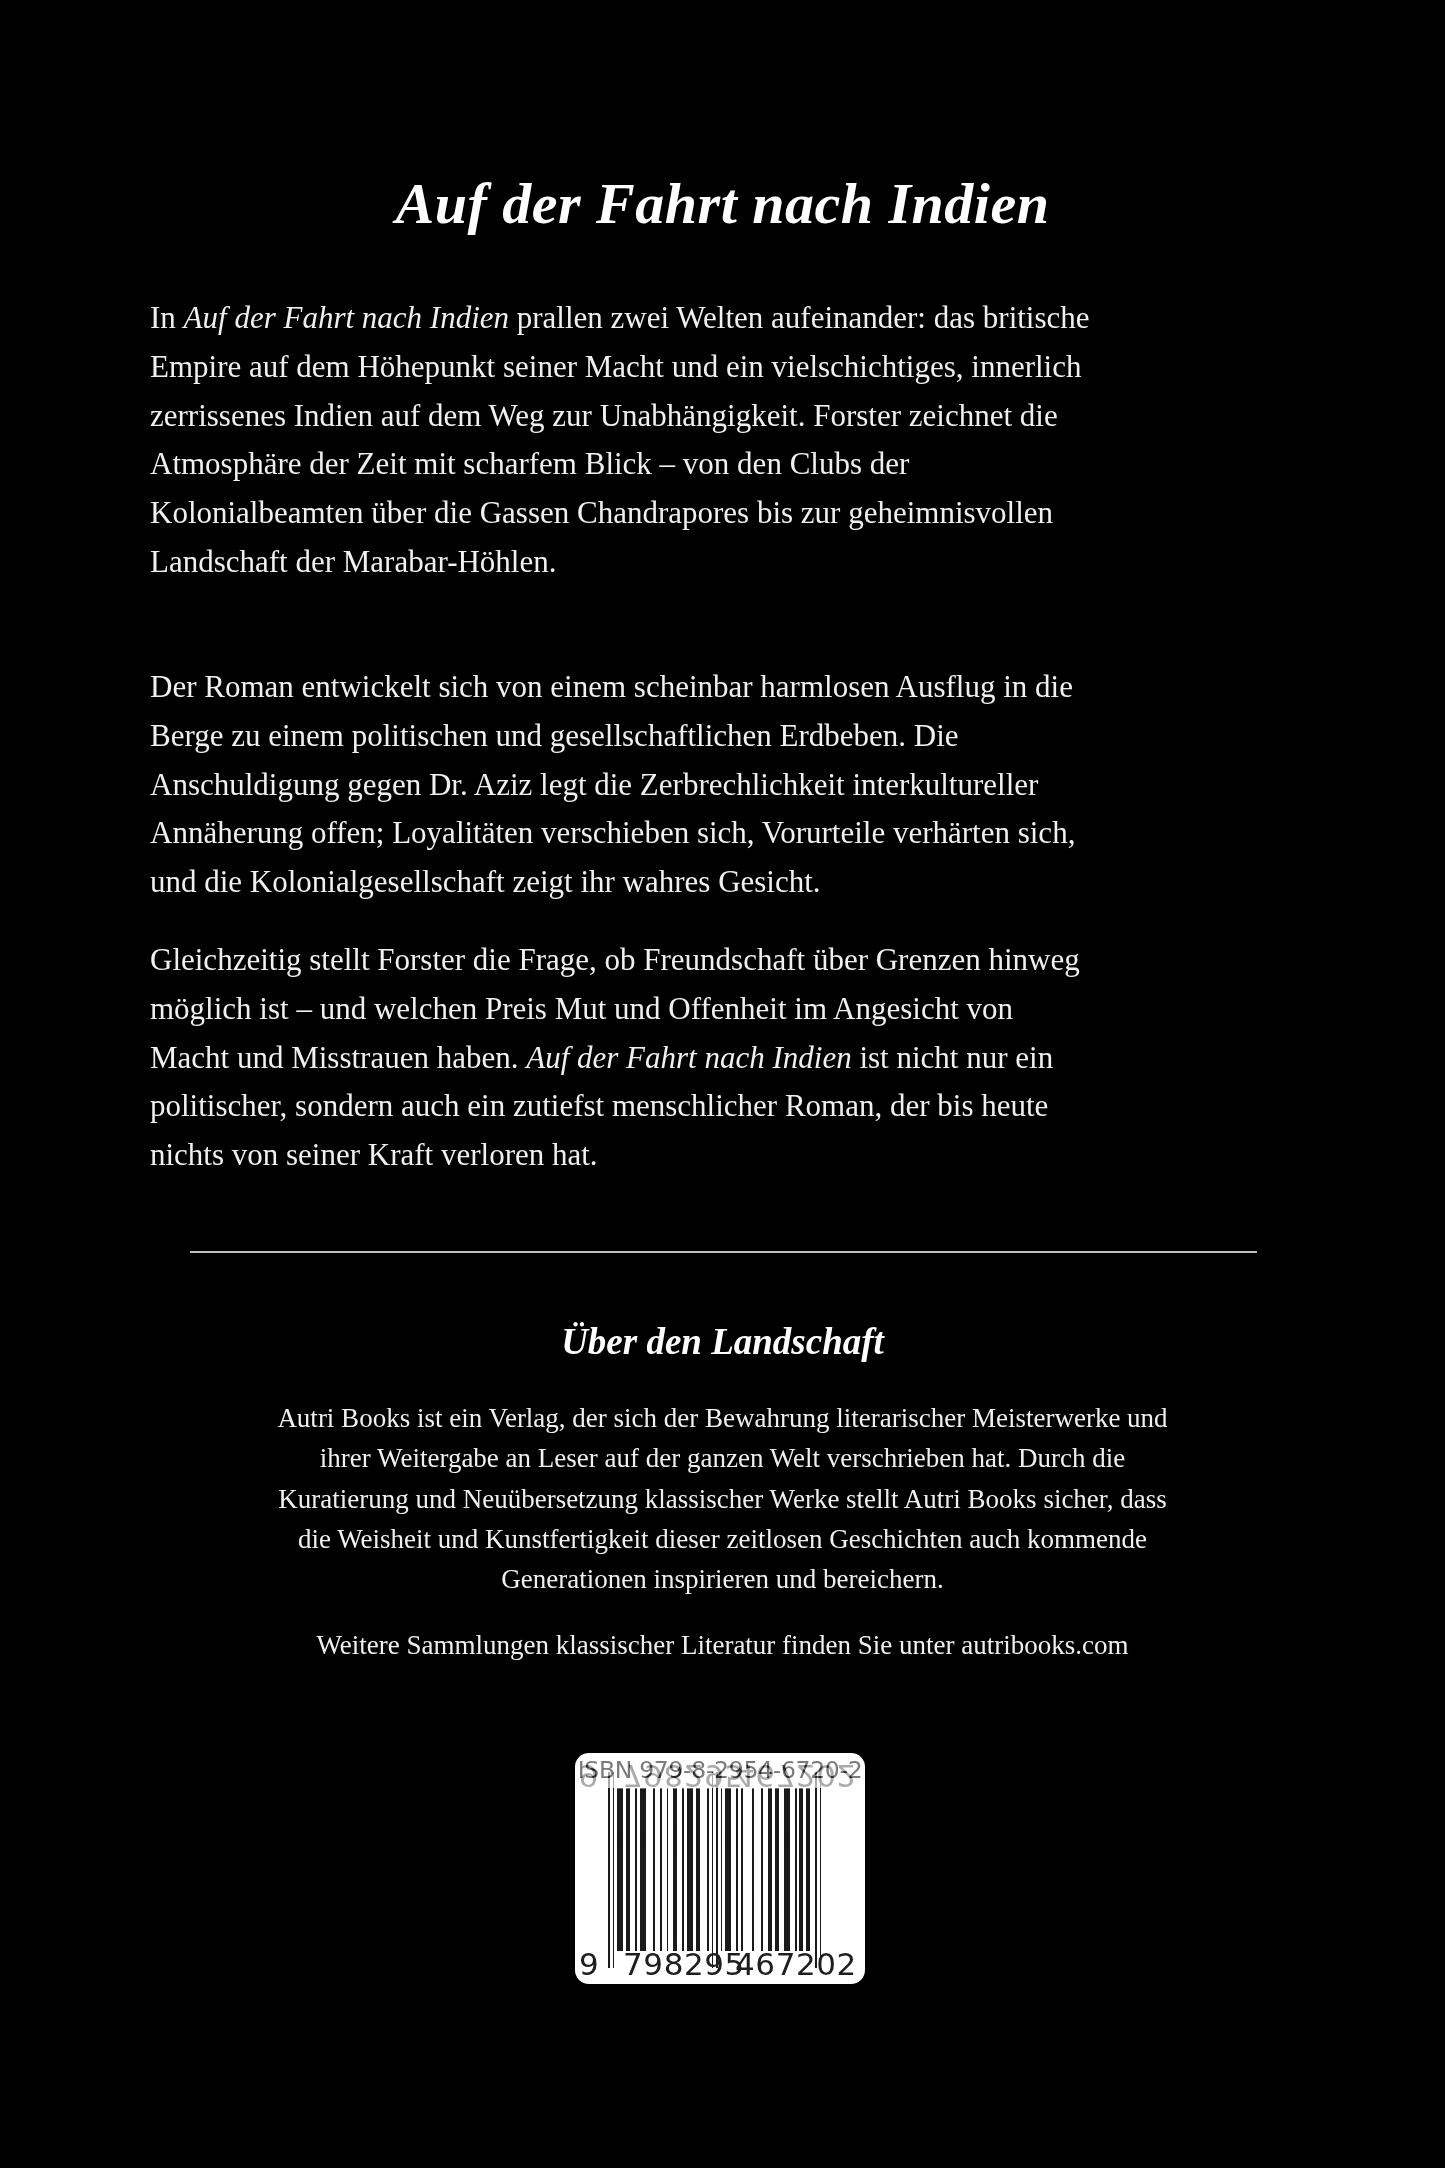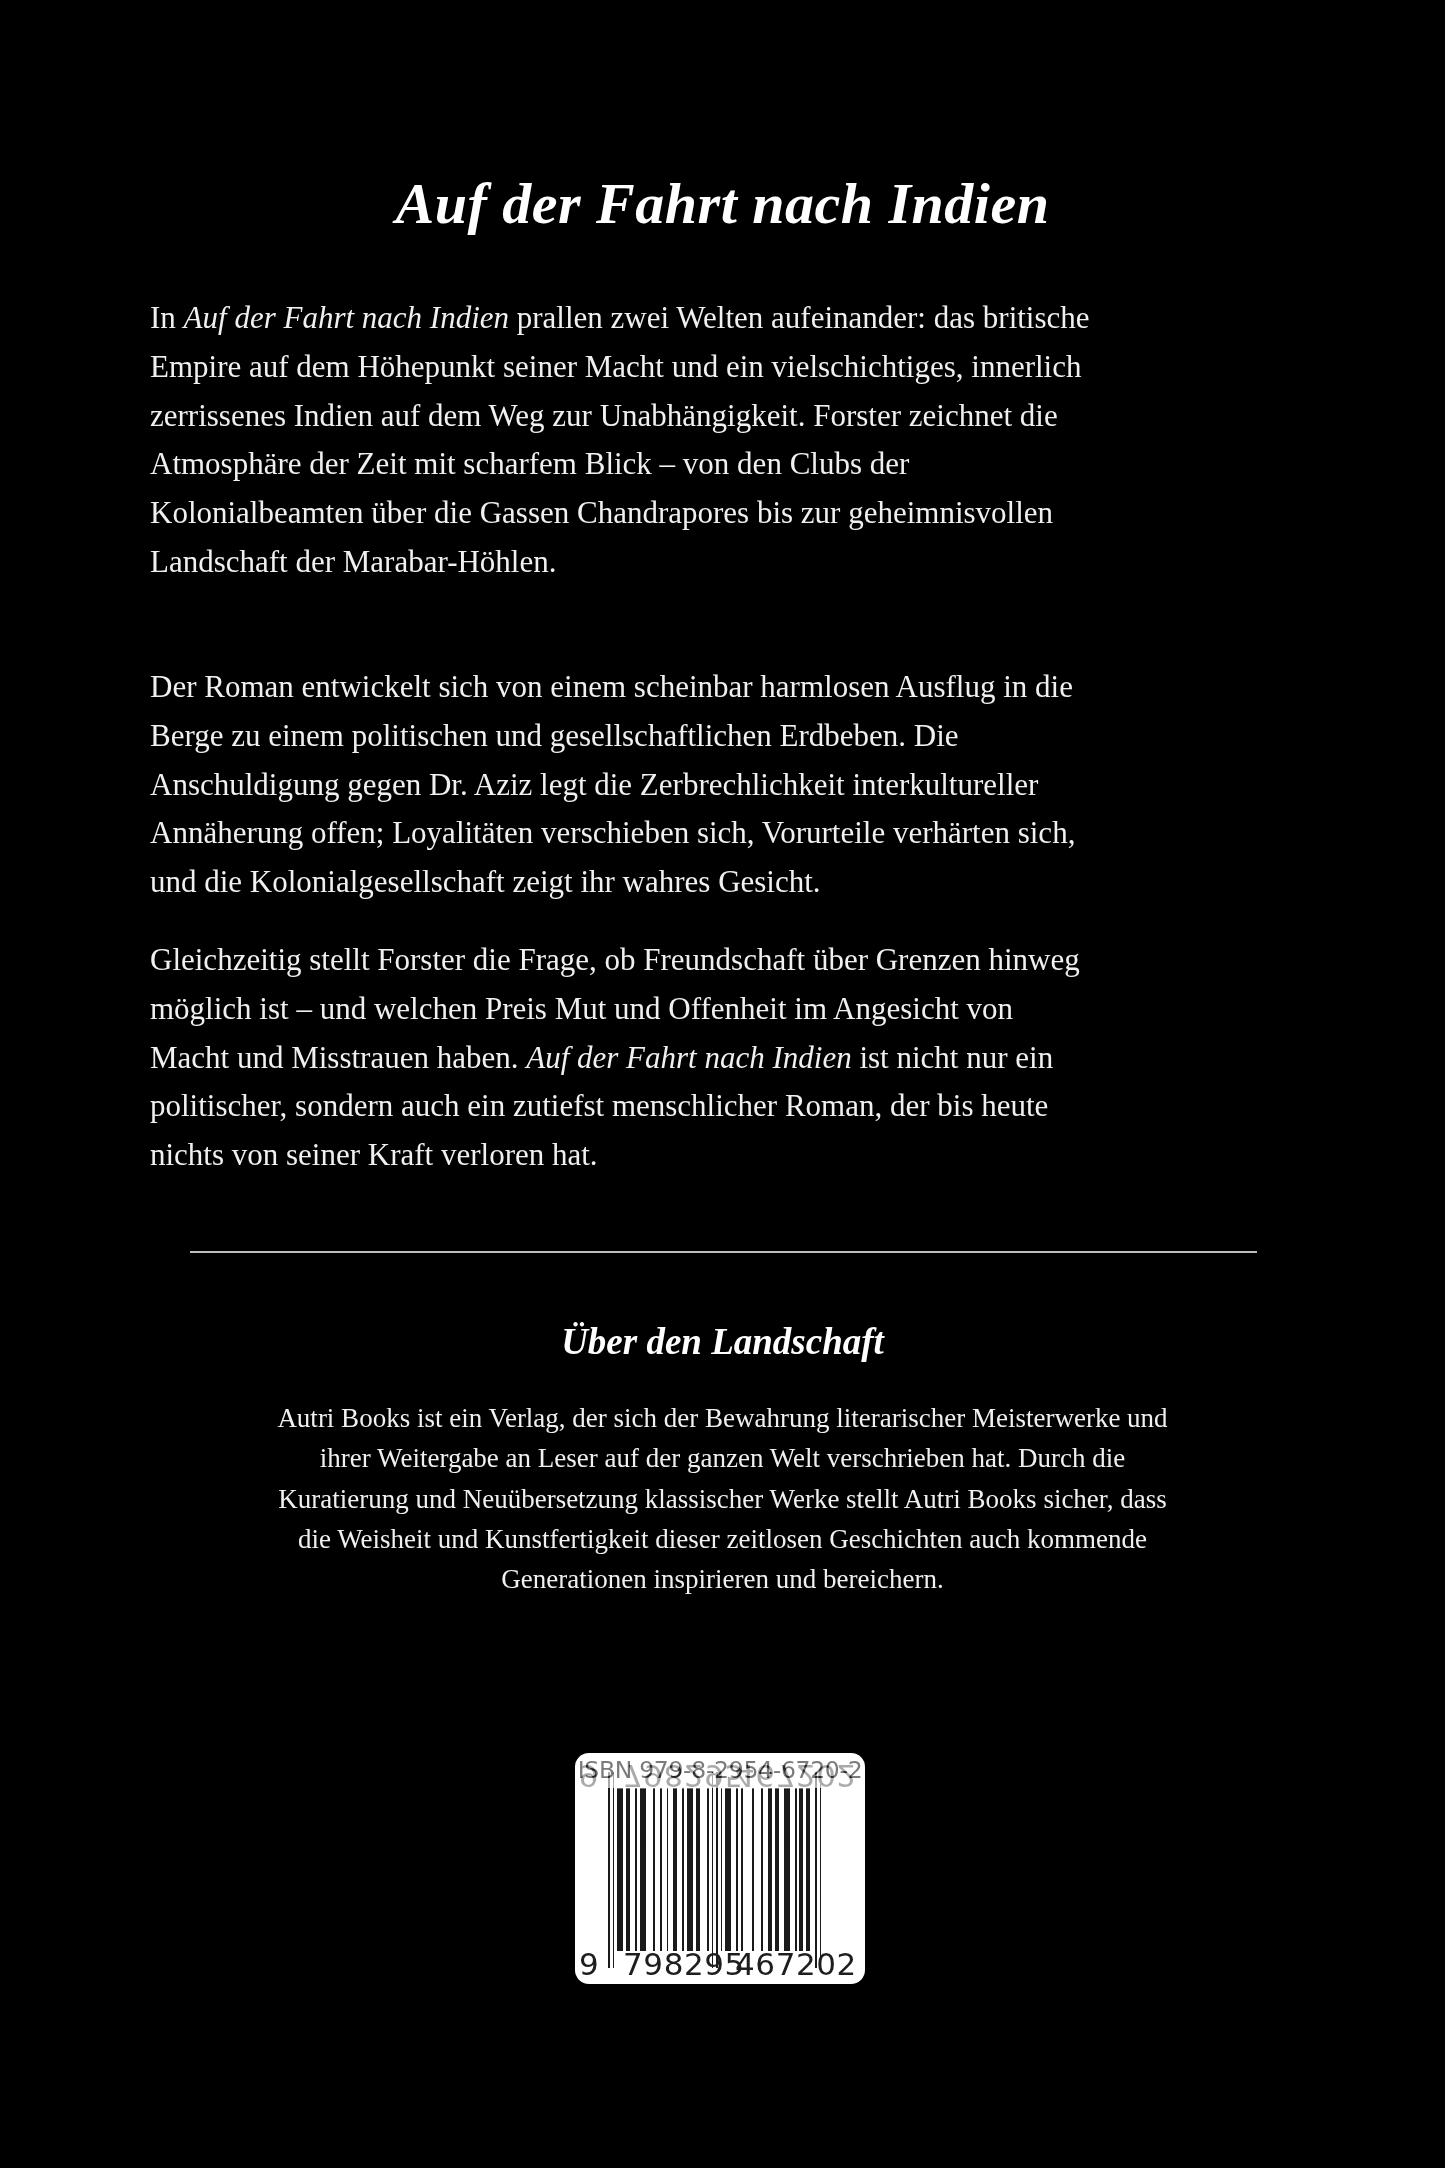--- a/index.html
+++ b/index.html
@@ -79,20 +79,21 @@
   <p class="blurb serif" id="p1"><span>In <em>Auf der Fahrt nach Indien</em> prallen zwei Welten aufeinander: das britische</span><br><span>Empire auf dem Höhepunkt seiner Macht und ein vielschichtiges, innerlich</span><br><span>zerrissenes Indien auf dem Weg zur Unabhängigkeit. Forster zeichnet die</span><br><span>Atmosphäre der Zeit mit scharfem Blick – von den Clubs der</span><br><span>Kolonialbeamten über die Gassen Chandrapores bis zur geheimnisvollen</span><br><span>Landschaft der Marabar-Höhlen.</span></p>
   <p class="blurb serif" id="p2"><span>Der Roman entwickelt sich von einem scheinbar harmlosen Ausflug in die</span><br><span>Berge zu einem politischen und gesellschaftlichen Erdbeben. Die</span><br><span>Anschuldigung gegen Dr. Aziz legt die Zerbrechlichkeit interkultureller</span><br><span>Annäherung offen; Loyalitäten verschieben sich, Vorurteile verhärten sich,</span><br><span>und die Kolonialgesellschaft zeigt ihr wahres Gesicht.</span></p>
   <p class="blurb serif" id="p3"><span>Gleichzeitig stellt Forster die Frage, ob Freundschaft über Grenzen hinweg</span><br><span>möglich ist – und welchen Preis Mut und Offenheit im Angesicht von</span><br><span>Macht und Misstrauen haben. <em>Auf der Fahrt nach Indien</em> ist nicht nur ein</span><br><span>politischer, sondern auch ein zutiefst menschlicher Roman, der bis heute</span><br><span>nichts von seiner Kraft verloren hat.</span></p>
 
   <hr class="divider">
 
   <div class="subhead serif">Über den Landschaft</div>
 
   <p class="pub serif" id="pub-para"><span>Autri Books ist ein Verlag, der sich der Bewahrung literarischer Meisterwerke und</span><br><span>ihrer Weitergabe an Leser auf der ganzen Welt verschrieben hat. Durch die</span><br><span>Kuratierung und Neuübersetzung klassischer Werke stellt Autri Books sicher, dass</span><br><span>die Weisheit und Kunstfertigkeit dieser zeitlosen Geschichten auch kommende</span><br><span>Generationen inspirieren und bereichern.</span></p>
 
+  <p class="more serif">Weitere Sammlungen klassischer Literatur finden Sie unter autribooks.com</p>
 
   <div class="barcode-wrap">
     <div class="barcode" id="barcode-main">
       <div class="isbn-text">ISBN 979-8-2954-6720-2</div>
       <div class="bars">
           <div class="bar" style="left: 0px; width: 1.9px; height: 180px;"></div>
           <div class="bar" style="left: 4.5px; width: 1.9px; height: 180px;"></div>
           <div class="bar" style="left: 9px; width: 6.4px; height: 163px;"></div>
           <div class="bar" style="left: 18px; width: 4.15px; height: 163px;"></div>
           <div class="bar" style="left: 27px; width: 1.9px; height: 163px;"></div>

